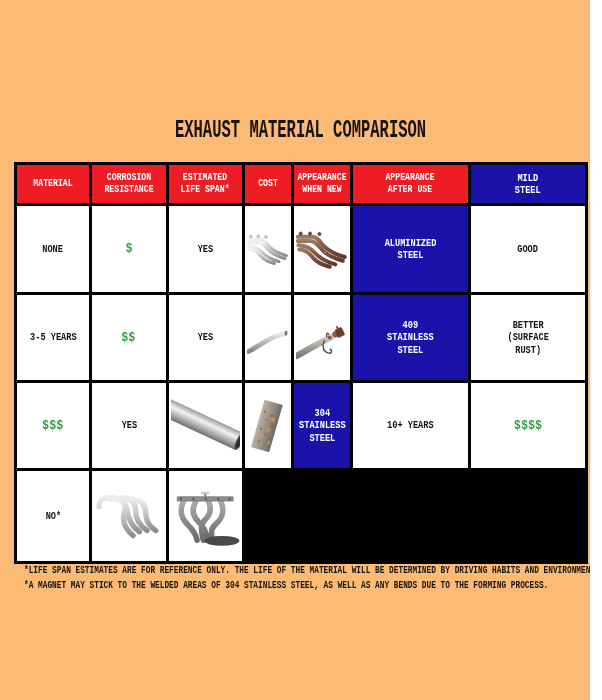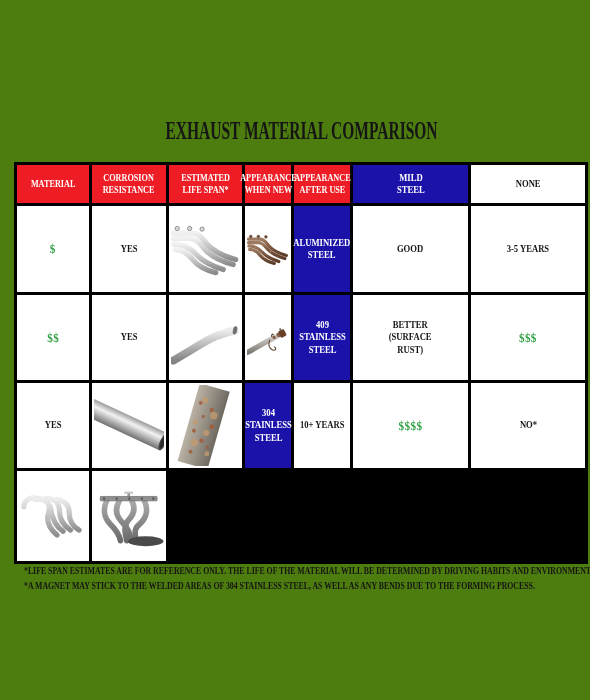--- a/index.html
+++ b/index.html
@@ -1,18 +1,18 @@
 <!DOCTYPE html>
 <html><head>
 <meta charset="utf-8">
 <style>
   html,body { margin:0; padding:0; background:#ffffff; }
   .canvas {
-    position:relative; width:590px; height:700px; background:#4d7c0f;
-    font-family:Liberation Serif, serif; overflow:hidden;
+    position:relative; width:590px; height:700px; background:#fdba74;
+    font-family:Liberation Mono, monospace; overflow:hidden;
   }
   .title-wrap { position:absolute; top:116px; left:0; width:602px;
     display:flex; justify-content:center; }
   .title-wrap .t { font-size:25px; transform:scaleX(0.62); color:#151515; }
 
   .t { display:inline-block; font-weight:bold; white-space:pre;
        text-align:center; line-height:1.18; transform:scaleX(0.82);
        transform-origin:center; }
 
   .tbl {
@@ -52,20 +52,23 @@
     <div class="cell hc">
         <span class="t">MATERIAL</span>
       </div>
     <div class="cell hc">
         <span class="t">CORROSION
 RESISTANCE</span>
       </div>
     <div class="cell hc">
         <span class="t">ESTIMATED
 LIFE SPAN*</span>
+      </div>
+    <div class="cell hc">
+        <span class="t">COST</span>
       </div>
     <div class="cell hc">
         <span class="t">APPEARANCE
 WHEN NEW</span>
       </div>
     <div class="cell hc">
         <span class="t">APPEARANCE
 AFTER USE</span>
       </div>
 

